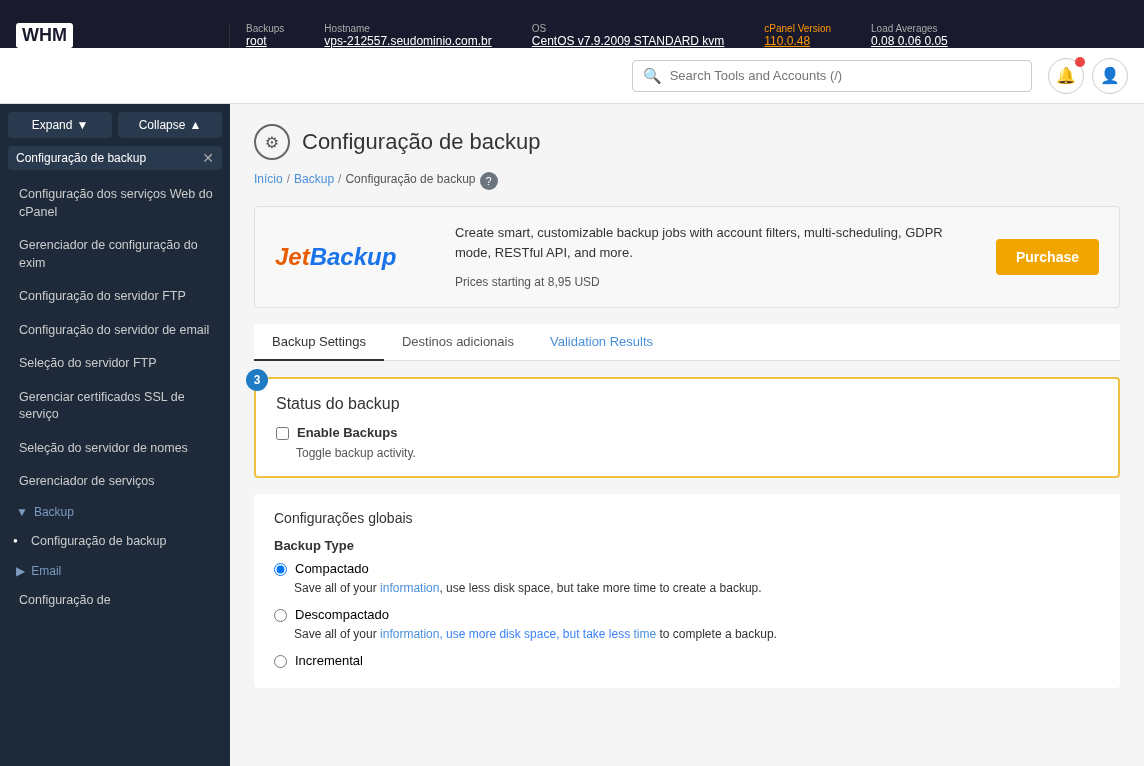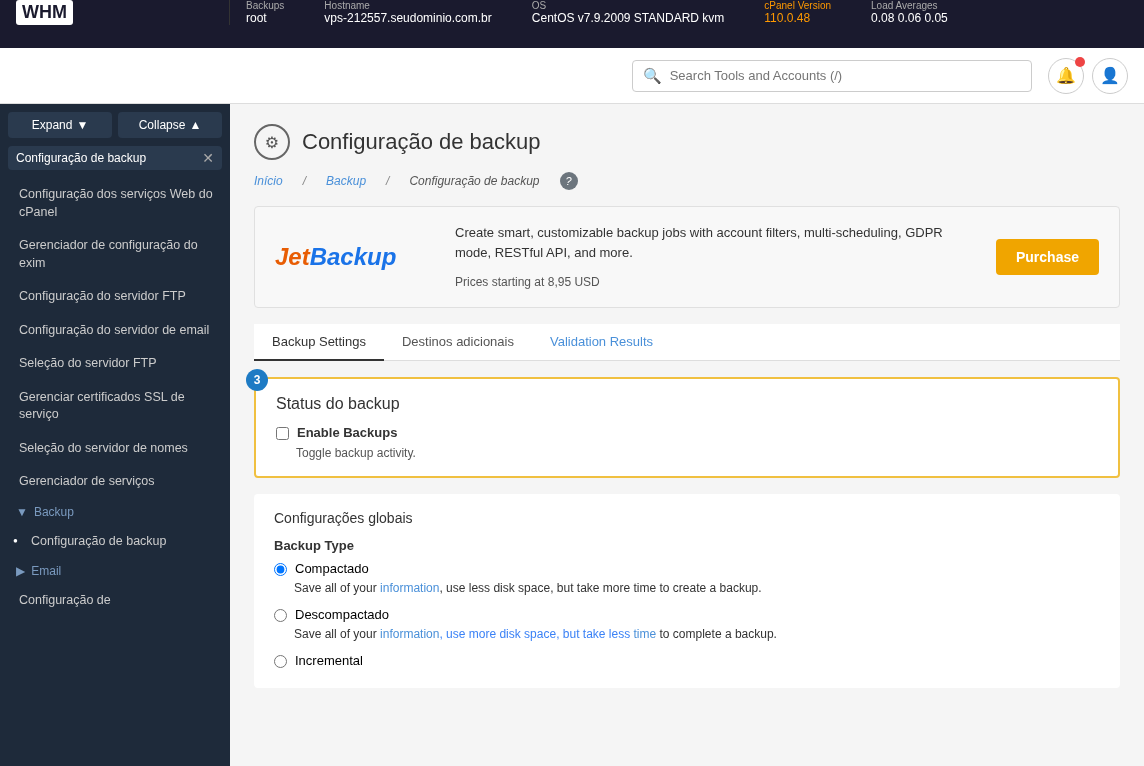--- a/index.html
+++ b/index.html
@@ -2,21 +2,21 @@
 <html><head>
   <meta charset="utf-8">
   <style>
     * { box-sizing: border-box; margin: 0; padding: 0; }
     body { font-family: Arial, sans-serif; font-size: 13px; background: #f5f5f5; display: flex; flex-direction: column; height: 766px; overflow: hidden; }
 
     
     .topbar {
       background: #1a1a2e;
       display: flex;
-      align-items: flex-start;
+      align-items: flex-end;
       height: 48px;
       flex-shrink: 0;
     }
     .topbar-logo {
       background: #1a1a2e;
       display: flex;
       align-items: center;
       padding: 0 16px;
       min-width: 230px;
       border-right: 1px solid #333;
@@ -31,21 +31,21 @@
     }
     .topbar-meta {
       display: flex;
       align-items: center;
       flex: 1;
       padding: 0 16px;
       gap: 40px;
     }
     .meta-group { display: flex; flex-direction: column; }
     .meta-label { font-size: 10px; color: #aaa; }
-    .meta-value { font-size: 12px; color: #fff; }
+    .meta-value { font-size: 12px; color: #fff; text-decoration: underline; }
 
     
     .search-area {
       background: #fff;
       border-bottom: 1px solid #ddd;
       display: flex;
       align-items: center;
       padding: 8px 16px;
       gap: 8px;
       flex-shrink: 0;
@@ -218,23 +218,21 @@
     .page-title {
       font-size: 22px;
       font-weight: 400;
       color: #333;
     }
     .breadcrumb {
       font-size: 12px;
       color: #555;
       margin-bottom: 16px;
       display: flex;
-      align-items: center;
-      gap: 20px;
-      font-style: italic;
+      gap: 4px;
     }
     .breadcrumb a { color: #4a90d9; text-decoration: none; }
     .breadcrumb-sep { color: #888; }
     .help-icon {
       width: 18px;
       height: 18px;
       border-radius: 50%;
       background: #6c757d;
       color: white;
       font-size: 11px;

